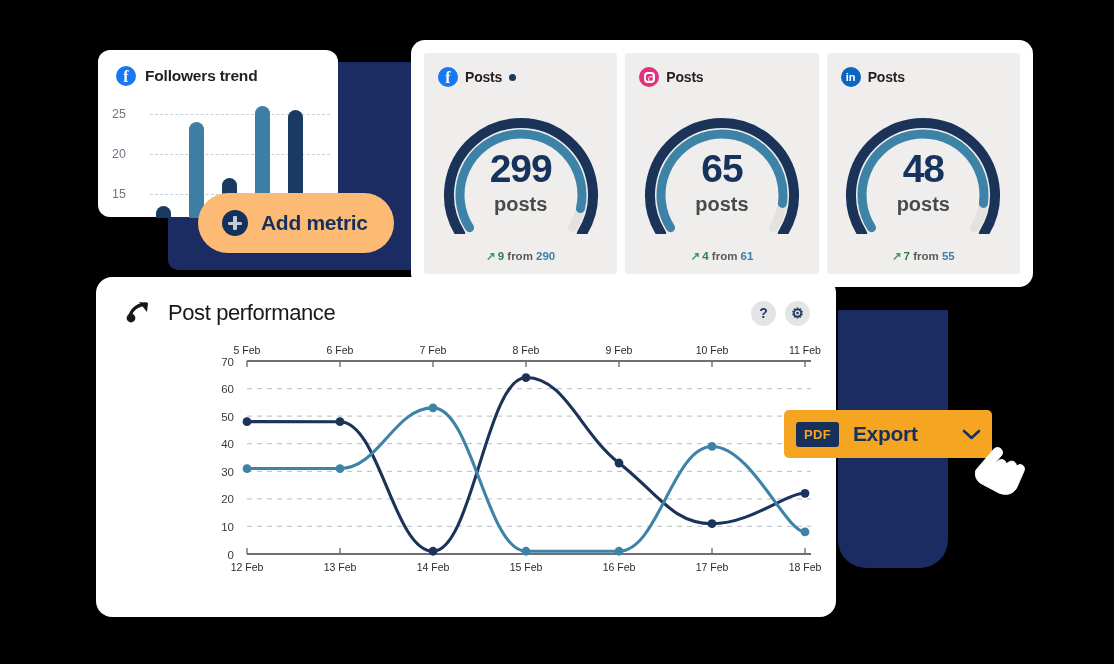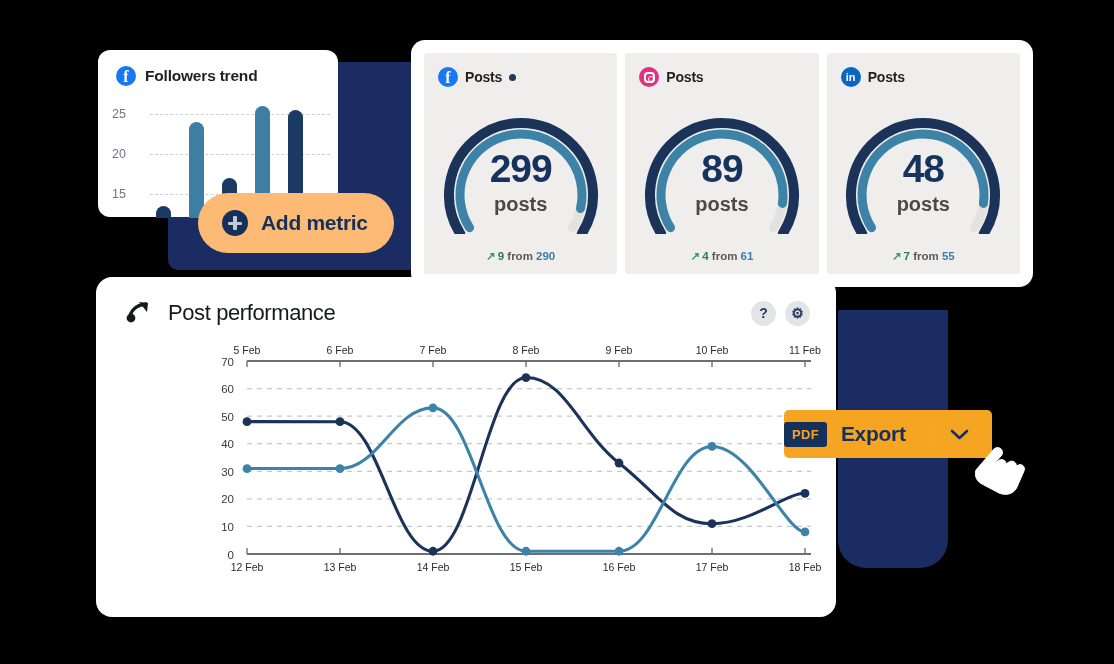--- a/index.html
+++ b/index.html
@@ -100,21 +100,21 @@
                 letter-spacing:-.4px; margin-left:16px; }
   #perf-actions { margin-left:auto; display:flex; gap:9px; }
   .round-btn { width:25px; height:25px; border-radius:50%; background:#e3e4e6;
                display:flex; align-items:center; justify-content:center;
                cursor:pointer; }
   .round-btn .gl { color:#1e3a5f; font-size:14px; font-weight:bold; line-height:1; }
 
   
   #export-btn { position:absolute; left:784px; top:410px; width:208px; height:48px;
                 background:#f5a521; border-radius:5px;
-                display:flex; align-items:center; padding-left:0; cursor:pointer; }
+                display:flex; align-items:center; padding-left:12px; cursor:pointer; }
   #pdf-badge { background:#16305c; color:#f5a521; font-size:13px; font-weight:bold;
                border-radius:3px; padding:5px 8px; letter-spacing:.3px; }
   #export-label { font-size:21px; font-weight:bold; color:#16305c;
                   margin-left:14px; letter-spacing:-.3px; }
   #export-div { width:2px; height:26px; background:#efa82e; margin-left:22px; }
   #export-chev { margin-left:20px; color:#16305c; font-size:19px; font-weight:bold;
                  line-height:1; }
   #cursor { position:absolute; left:968px; top:436px; width:64px; height:62px; }
 </style>
 </head>
@@ -179,21 +179,21 @@
               <span class="ring"></span>
             </span>
             <span class="title-sm">Posts</span>
           </div>
           <svg class="gauge-svg" width="180" height="135">
             <path d="M 38.50 128.69 A 61 61 0 1 1 141.50 128.69" stroke="#e4e2df" stroke-width="9" fill="none" stroke-linecap="round"></path>
             <path d="M 29.21 134.58 A 72 72 0 1 1 150.79 134.58" stroke="#1b3359" stroke-width="10" fill="none" stroke-linecap="round"></path>
             <path d="M 38.50 128.69 A 61 61 0 1 1 150.42 104.41" stroke="#3d83a8" stroke-width="9" fill="none" stroke-linecap="round"></path>
           </svg>
           <div class="gauge-center">
-            <div class="gauge-num">89</div>
+            <div class="gauge-num">65</div>
             <div class="gauge-unit">posts</div>
           </div>
           <div class="gauge-foot"><span class="arrow">↗</span><span class="delta">4</span> <span class="from">from</span> <span class="prev">61</span></div>
         </div>
         <div class="gauge-tile">
           <div class="gauge-head">
             <span class="net-badge net-li">
               <span class="gl">in</span>
             </span>
             <span class="title-sm">Posts</span>

